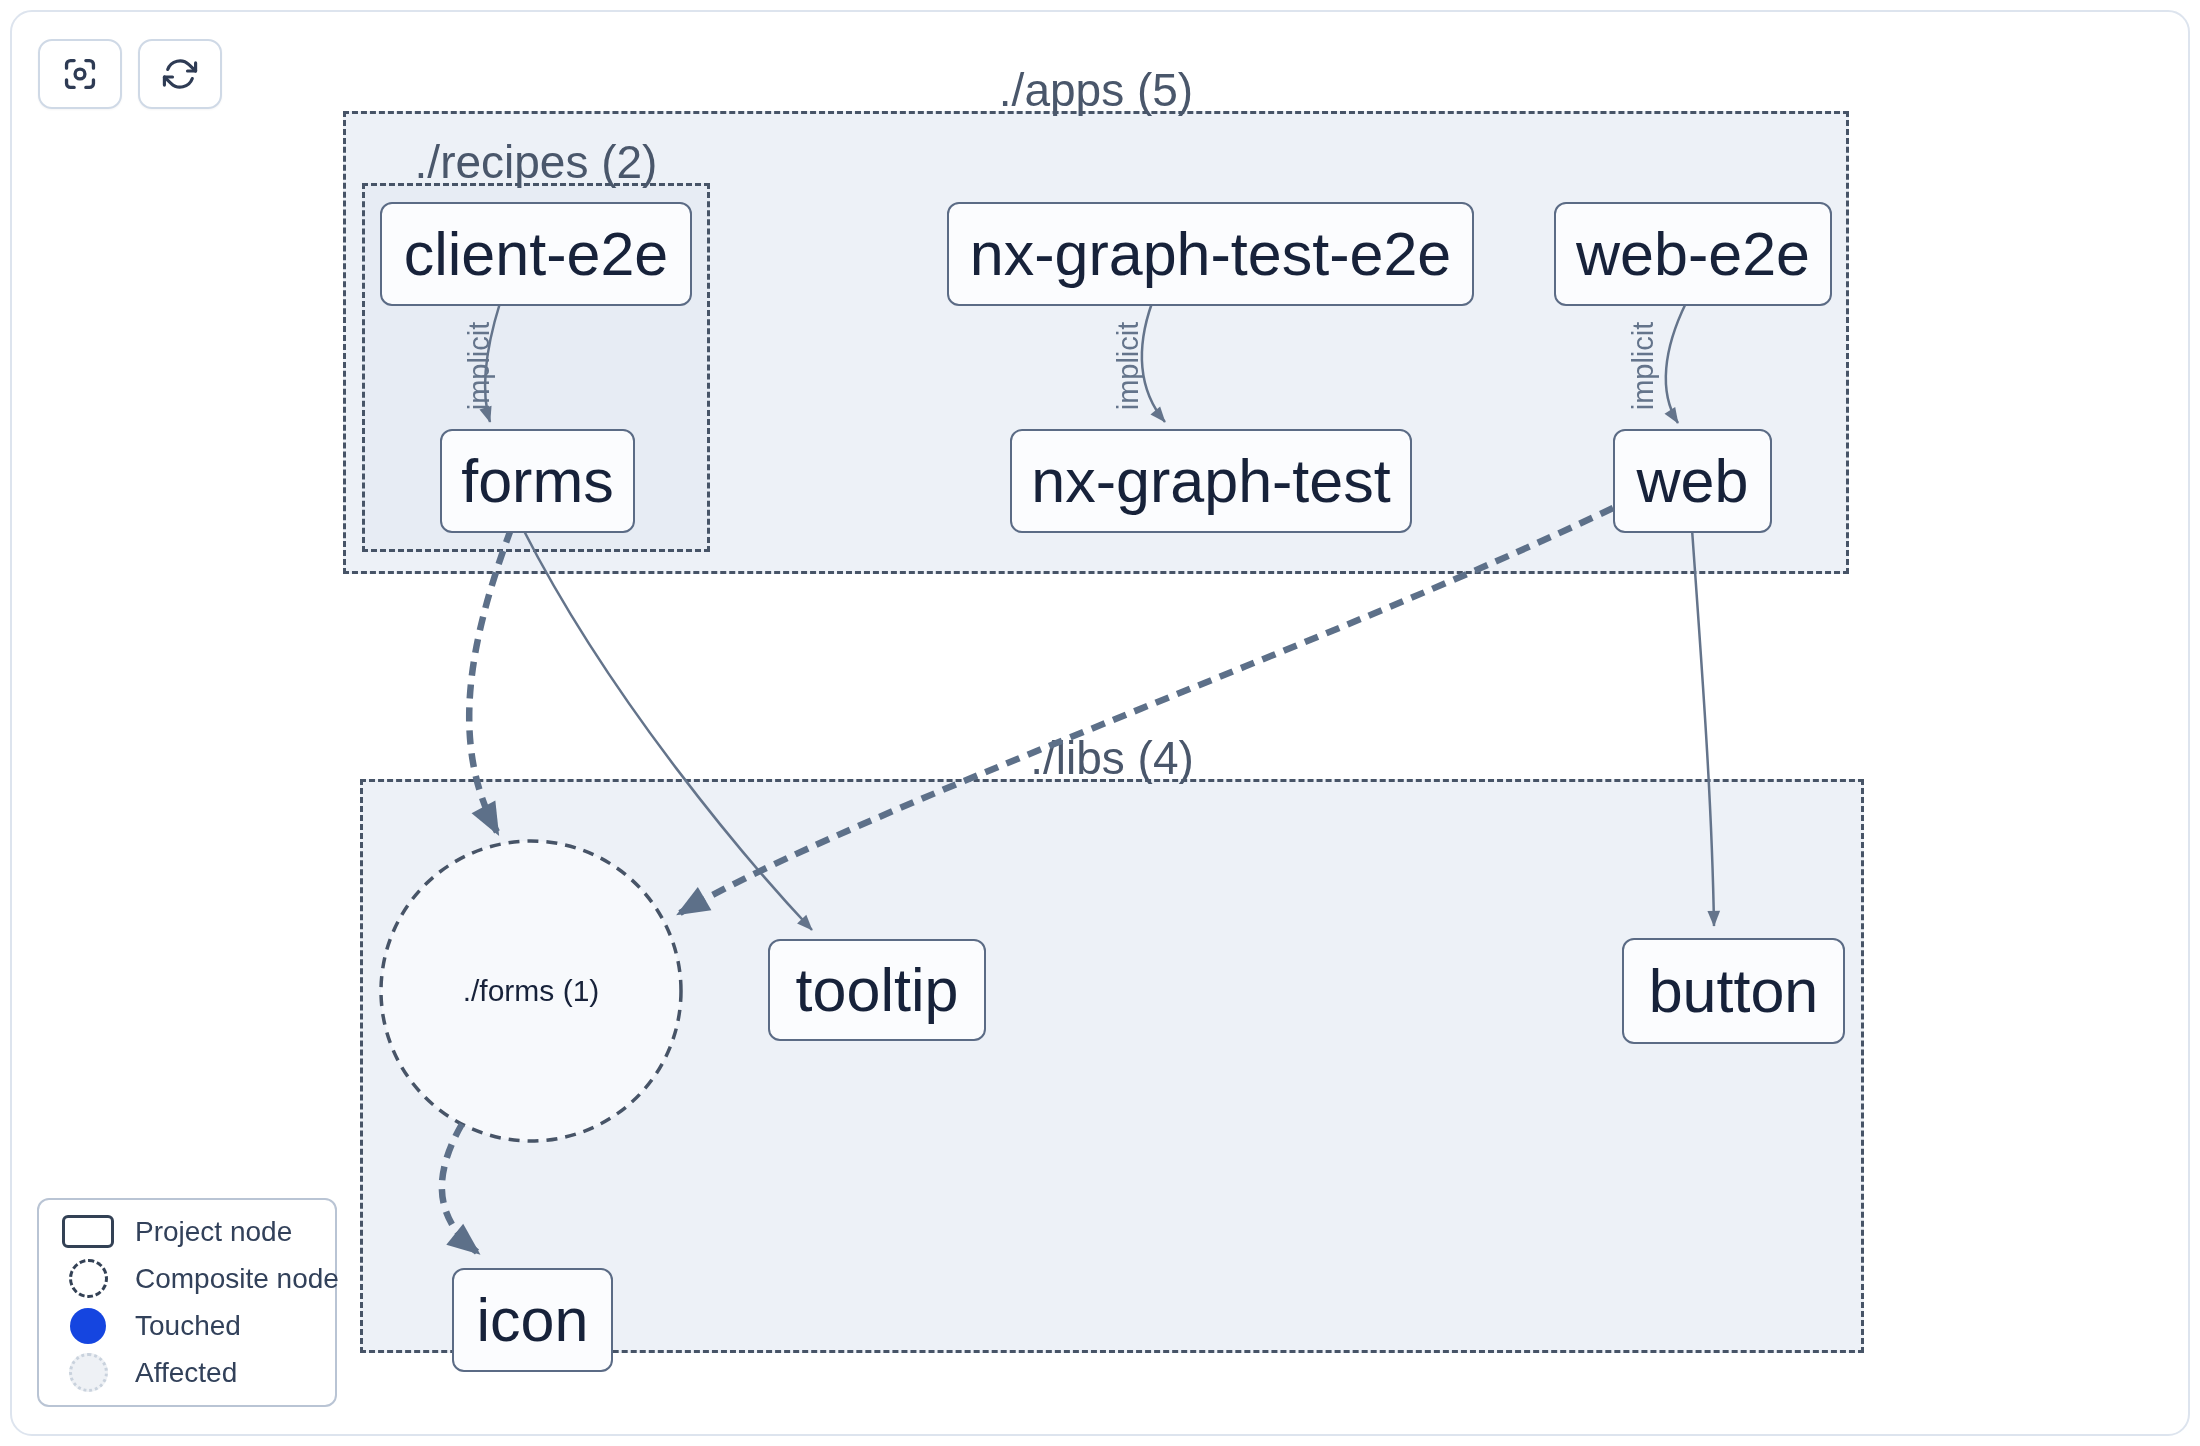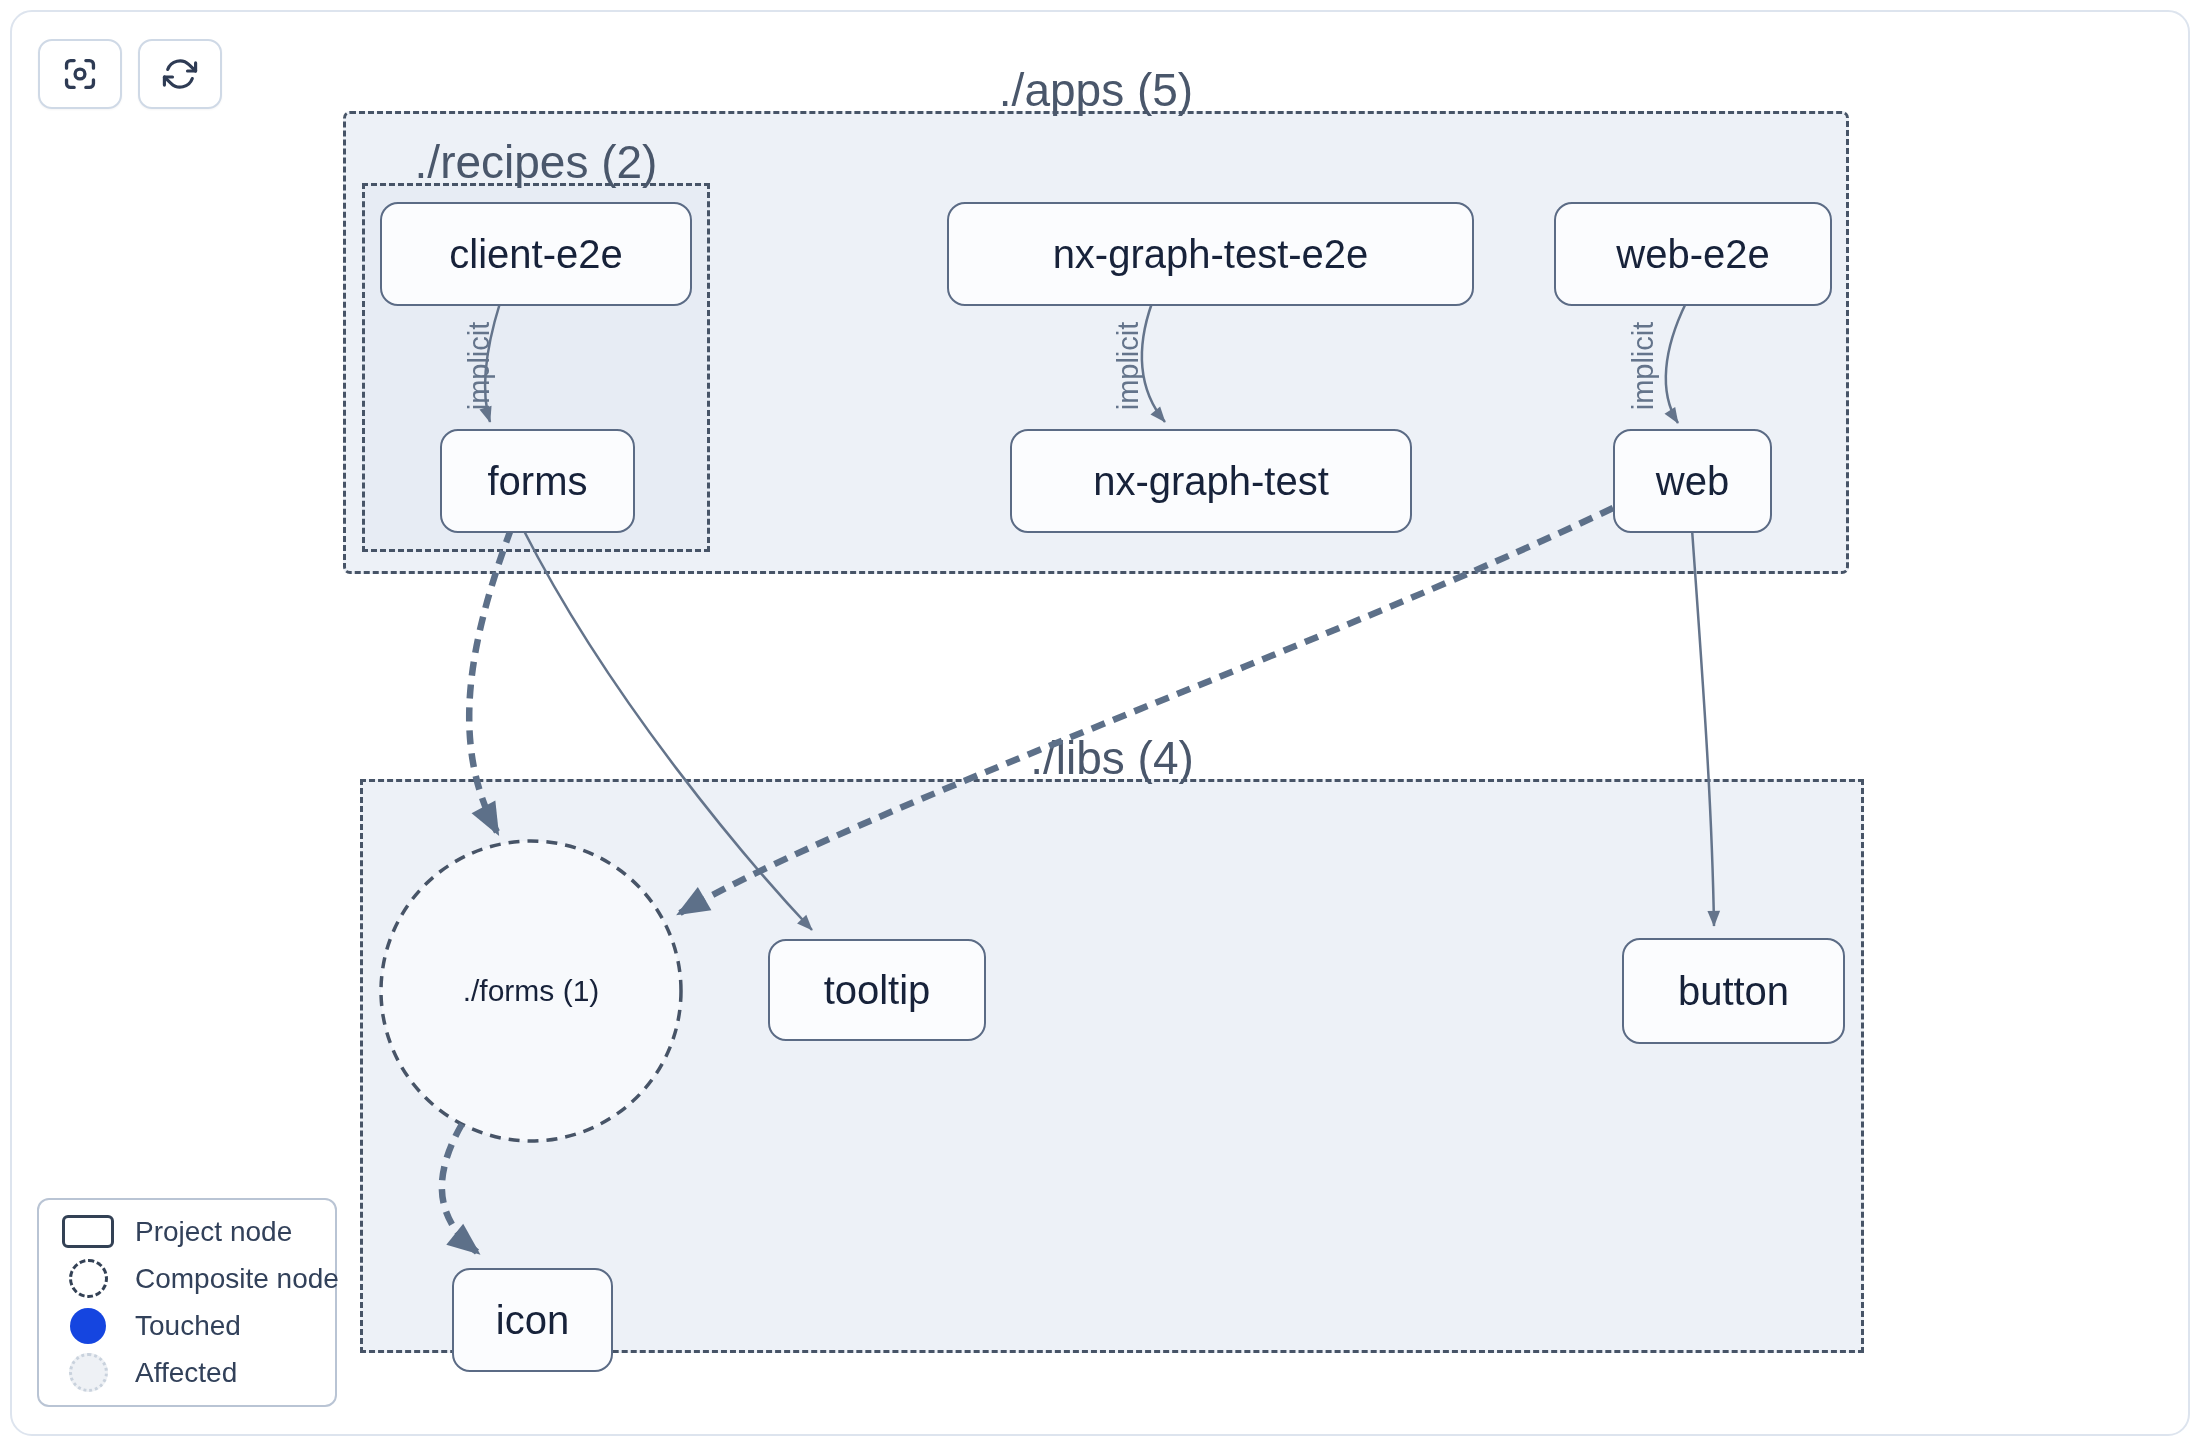--- a/index.html
+++ b/index.html
@@ -11,22 +11,22 @@
   .tool-btn{position:absolute;width:80px;height:66px;background:#ffffff;border:2px solid #cfd9e6;
             border-radius:14px;display:flex;align-items:center;justify-content:center;cursor:pointer;
             box-shadow:0 1px 2px rgba(30,41,59,.05);}
   .tool-btn svg{stroke:#2e3b54;fill:none;stroke-width:2.1;stroke-linecap:round;stroke-linejoin:round;}
   
   .group{position:absolute;border:3px dashed #475467;background:#edf1f7;}
   .group.inner{background:#e7ecf4;}
   .group-title{position:absolute;top:-51px;left:50%;transform:translateX(-50%);
                font-size:46px;color:#4a576b;white-space:nowrap;z-index:2;}
   
-  .node{position:absolute;background:#fbfcfe;border:2px solid #5b6b85;border-radius:18px;
-        display:flex;align-items:center;justify-content:center;font-size:40px;color:#17223a;
+  .node{position:absolute;background:#fbfcfe;border:2px solid #5b6b85;border-radius:12px;
+        display:flex;align-items:center;justify-content:center;font-size:61px;color:#17223a;
         z-index:5;cursor:pointer;}
   .composite-label{position:absolute;display:flex;align-items:center;justify-content:center;
         font-size:30px;color:#17223a;z-index:5;cursor:pointer;}
   
   #edges{position:absolute;left:0;top:0;z-index:4;pointer-events:none;}
   .edge-thin{stroke:#64748b;stroke-width:2.5;fill:none;}
   .edge-thick{stroke:#5d7089;stroke-width:6.5;fill:none;stroke-dasharray:14 9;}
   .edge-label{font-size:29px;fill:#64748b;font-family:"Liberation Sans","DejaVu Sans",sans-serif;}
   
   .legend{position:absolute;left:37px;top:1198px;width:300px;height:209px;background:#ffffff;
@@ -56,21 +56,21 @@
   </div>
   <div class="tool-btn" style="left:138px;top:39px;">
     <svg width="36" height="36" viewBox="0 0 24 24">
       <polyline points="22.4 4.6 22.4 10 17 10"></polyline>
       <polyline points="1.6 19.4 1.6 14 7 14"></polyline>
       <path d="M3.8 9a8.6 8.6 0 0 1 14.2-3.2l4.4 4.2"></path>
       <path d="M20.2 15a8.6 8.6 0 0 1-14.2 3.2L1.6 14"></path>
     </svg>
   </div>
 
-  <div class="group" style="left:343px;top:111px;width:1500px;height:457px;border-radius:7px;">
+  <div class="group" style="left:343px;top:111px;width:1500px;height:457px;">
     <div class="group-title">./apps (5)</div>
 
     <div class="group inner" style="left:16px;top:69px;width:342px;height:363px;">
       <div class="group-title">./recipes (2)</div>
     </div>
   </div>
 
   <div class="group" style="left:360px;top:779px;width:1498px;height:568px;">
     <div class="group-title">./libs (4)</div>
   </div>

